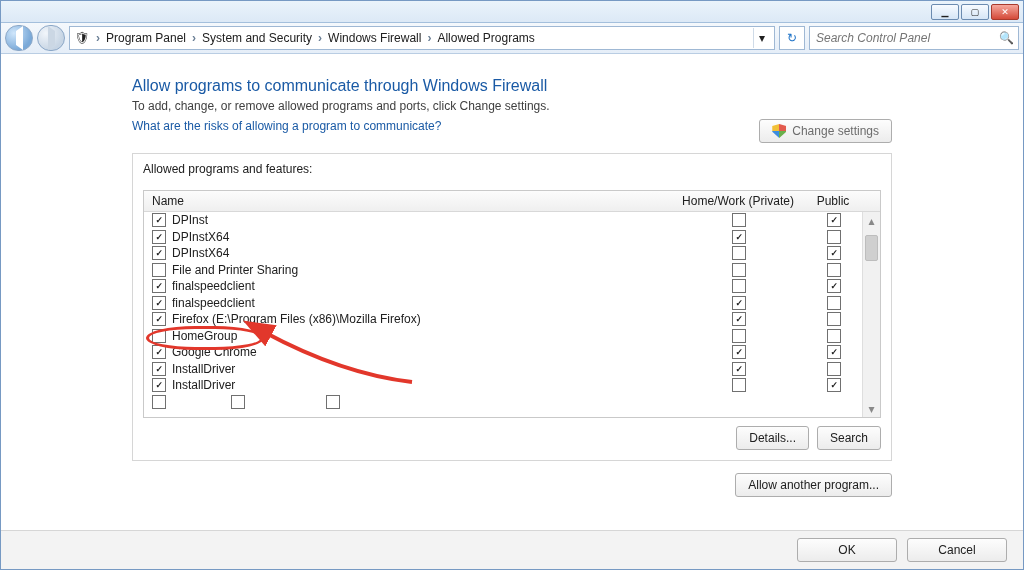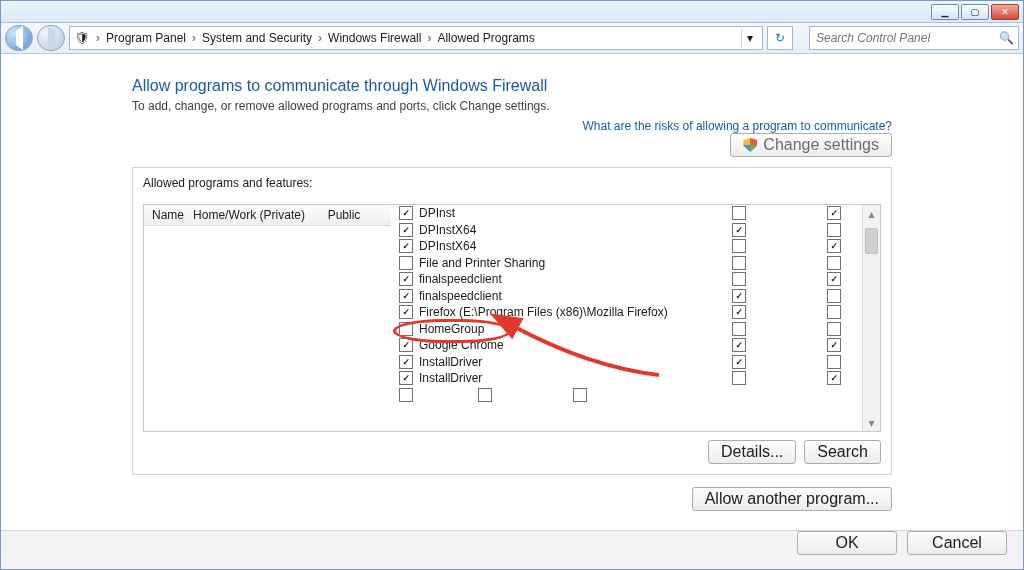--- a/index.html
+++ b/index.html
@@ -83,67 +83,66 @@
   .refresh-btn{
     width:24px;height:22px;border:1px solid #9fb8d4;background:#fff;
     display:flex;align-items:center;justify-content:center;color:#1d72c7;font-size:12px;
   }
   .searchbox {
     width: 200px; height: 22px;
     border: 1px solid #9fb8d4;
     background:#fff;
     display:flex;align-items:center;
     padding: 0 4px;
-    margin-left: 12px;
   }
   .searchbox input {
     border: none; outline: none; flex:1; font-size:12px; color:#888; font-style:italic;
   }
   .searchbox .mag { color:#3e74b3; }
   
   .content {
     position: absolute; left:0; right:0; top:52px; bottom:38px;
     overflow: hidden;
     padding: 24px 0 0 0;
     display:flex; justify-content:center;
   }
   .centerpane { width: 760px; }
   h1.page-title {
     color:#1a5aa5; font-weight:400; font-size:16px; margin:0 0 4px 0;
   }
   .subtitle { color:#404040; margin-bottom: 6px;}
-  .risks-row{ display:flex; align-items:flex-end; justify-content:space-between; margin-bottom:10px;flex-direction:column;}
+  .risks-row{ display:flex; align-items:flex-start; justify-content:space-between; margin-bottom:10px;}
   .linklike { color:#1a5aa5; cursor:pointer;}
   .btn {
     height: 22px;
     padding: 0 12px;
     border: 1px solid #adadad;
     border-radius: 3px;
     background: linear-gradient(#fdfdfd,#ececec);
     display:inline-flex;align-items:center;gap:6px;
     color:#6c6c6c;
     cursor:default;
-    font-size:16px;
+    font-size:12px;
   }
   .btn.enabled { color:#202020; cursor:pointer;}
   .shield-ico{
     width:14px;height:14px;display:inline-block;
     background: conic-gradient(#e35b4e 0 25%, #6ab04c 25% 50%, #3d8de0 50% 75%, #f2c037 75% 100%);
     clip-path: polygon(50% 0, 100% 15%, 100% 55%, 50% 100%, 0 55%, 0 15%);
   }
   
   .groupbox {
     border:1px solid #d6d6d6;
     padding: 8px 10px 10px 10px;
   }
   .group-label{ margin-bottom:14px;}
   .listwrap{
     border:1px solid #c9c9c9;
     height: 226px;
-    display:flex; flex-direction:row;
+    display:flex; flex-direction:column;
     position: relative;
   }
   .list-header{
     display:flex; background:linear-gradient(#fcfcfc,#efefef);
     border-bottom:1px solid #d8d8d8;
     font-weight:400;
     height:20px; align-items:center;
   }
   .col-name{ flex:1; padding-left:8px;}
   .col-hw{ width:130px; text-align:center;}
@@ -190,21 +189,21 @@
   .vscroll .track{ flex:1; width:100%; position:relative;}
   .vscroll .thumb{ position:absolute; left:2px; right:2px; top:6px; height:24px; background:#cfcfcf; border:1px solid #bdbdbd; border-radius:2px;}
   
   .groupfooter{ display:flex; justify-content:flex-end; gap:8px; margin-top:8px;}
   .below-group{ display:flex; justify-content:flex-end; margin-top:12px;}
   
   .cmdbar{
     position:absolute; left:0; right:0; bottom:0; height:38px;
     border-top:1px solid #d6d6d6;
     background:#f3f3f3;
-    display:flex; justify-content:flex-end;
+    display:flex; align-items:center; justify-content:flex-end;
     padding-right:16px; gap:10px;
   }
   .btn.std{ width:74px; justify-content:center; color:#202020; cursor:pointer;}
 </style>
 </head>
 <body>
 
 <div class="window">
 
   <div class="titlebar">

